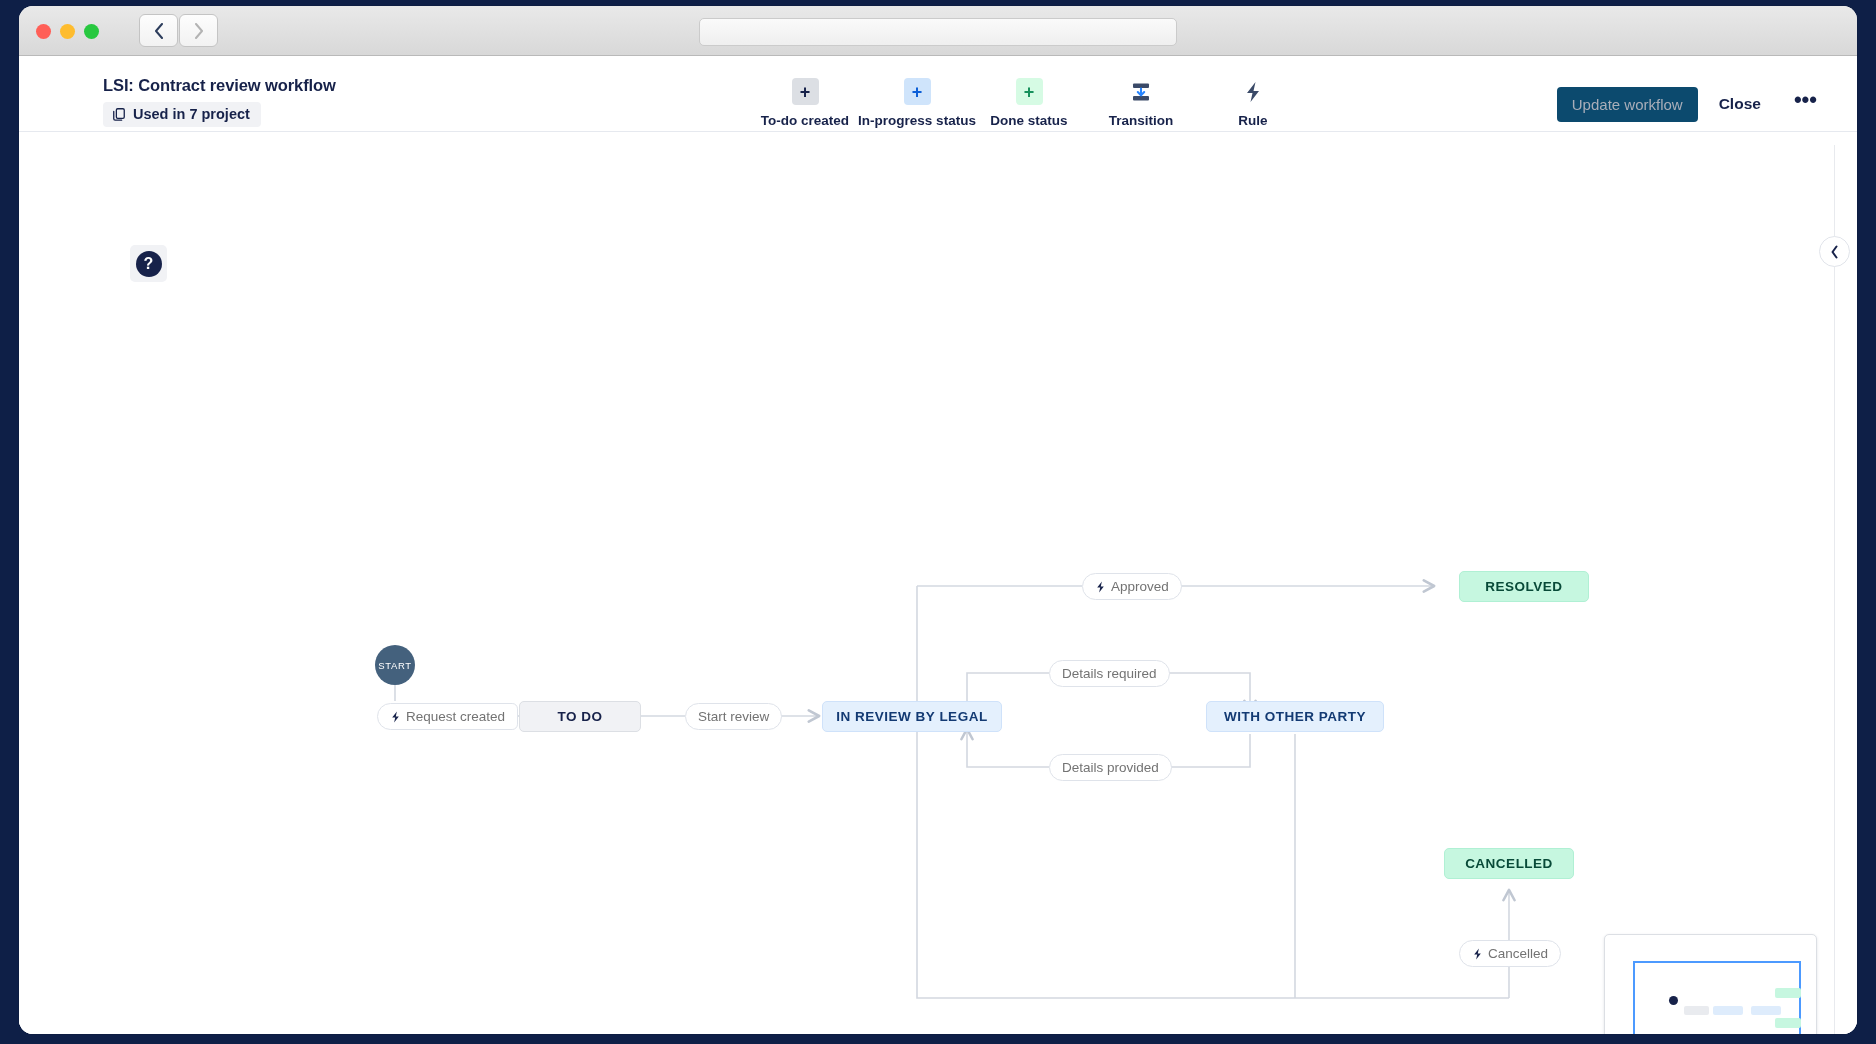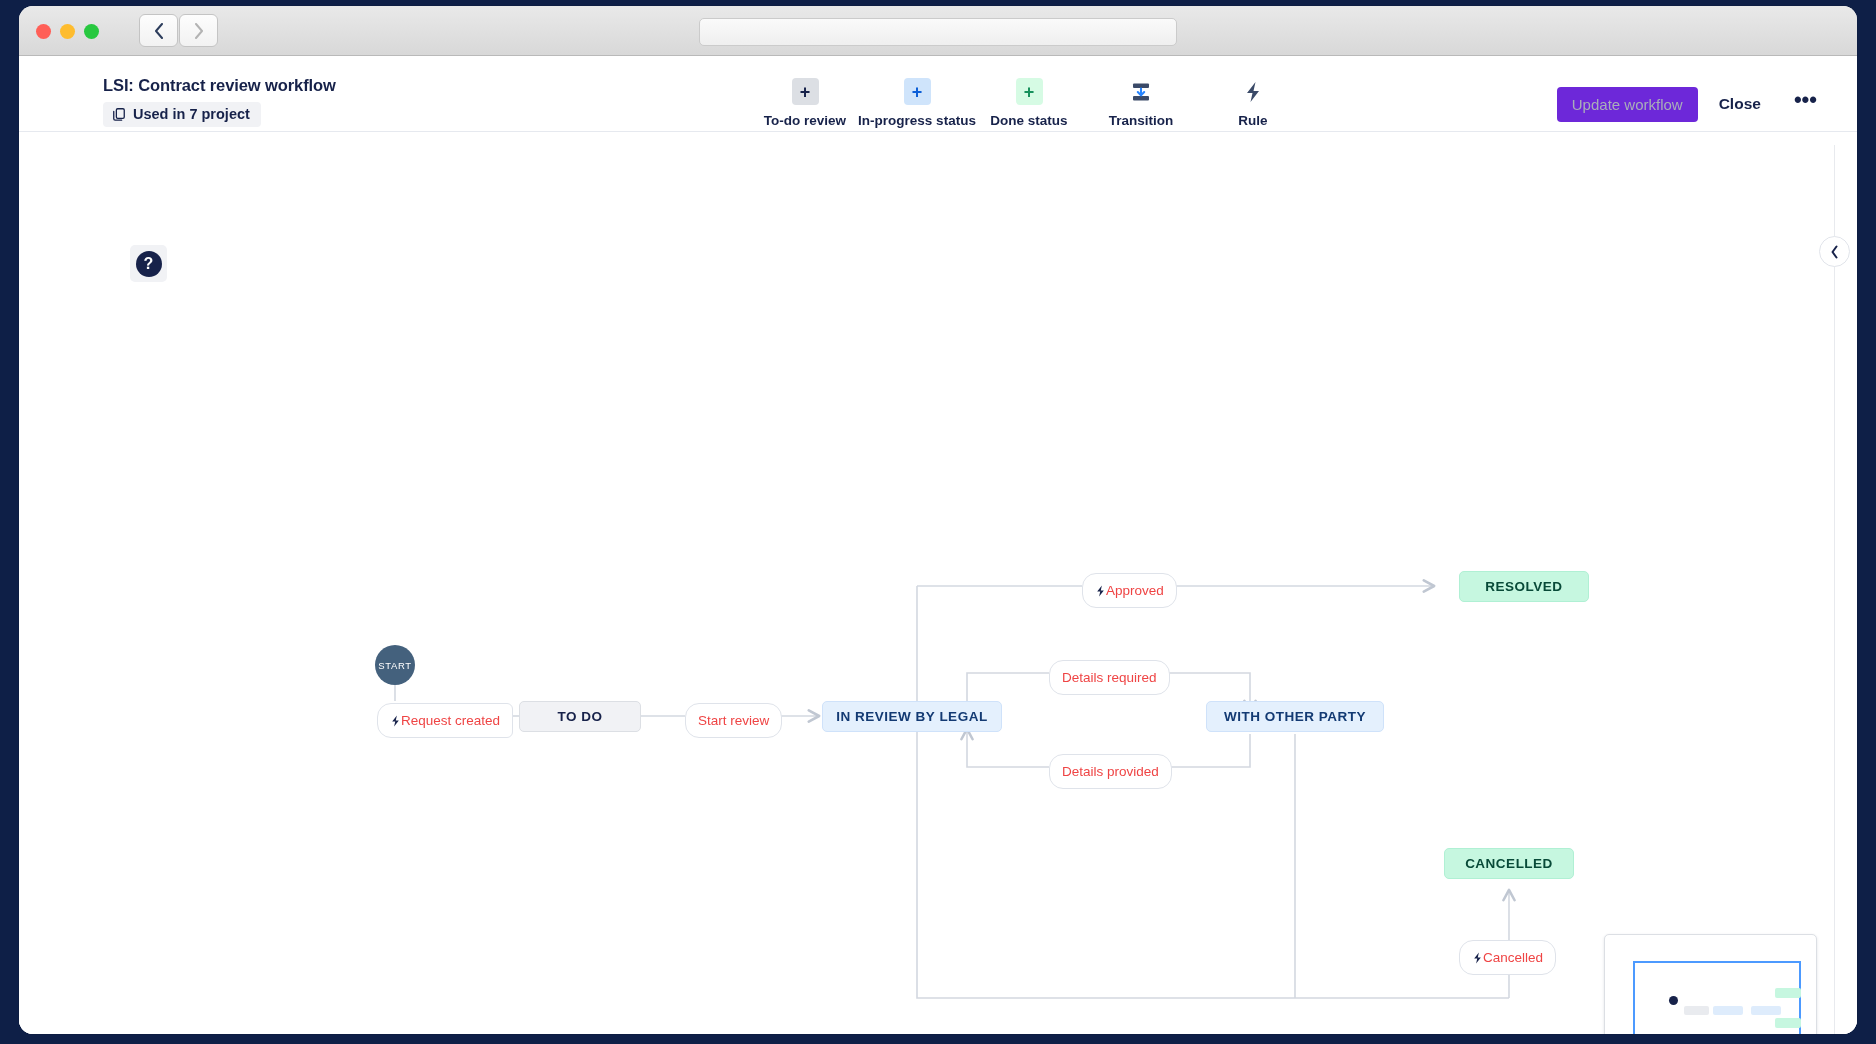--- a/index.html
+++ b/index.html
@@ -111,21 +111,21 @@
   .g-todo   { background: #dcdfe4; color: #17224a; }
   .g-prog   { background: #cfe4fb; color: #0b5ed7; }
   .g-done   { background: #d6fbe4; color: #17915c; }
   .g-plain  { background: transparent; color: #3b4a68; }
 
   .header-right {
     position: absolute; right: 28px; top: 30px;
     display: flex; align-items: center; gap: 6px;
   }
   .btn-update {
-    background: #6d28d9; color: #a9aeb9;
+    background: #0c4a6e; color: #a9aeb9;
     border: none; border-radius: 4px;
     font-size: 15px; font-weight: normal;
     padding: 9px 15px;
     font-family: inherit;
     cursor: default;
   }
   .btn-close {
     background: transparent; color: #17224a;
     border: none; border-radius: 4px;
     font-size: 15.5px; font-weight: bold;
@@ -196,27 +196,27 @@
     position: absolute;
     width: 40px; height: 40px; border-radius: 50%;
     background: #44617d; color: #ffffff;
     display: flex; align-items: center; justify-content: center;
     font-size: 9.5px; font-weight: normal; letter-spacing: .6px;
     cursor: pointer;
   }
 
   .pill {
     position: absolute;
-    display: flex; align-items: center; 
-    height: 35px;
+    display: flex; align-items: center; gap: 5px;
+    height: 27px;
     padding: 0 12px;
     background: #ffffff;
     border: 1px solid #dfe3ea;
     border-radius: 14px;
-    font-size: 13.5px; color: #ef4444;
+    font-size: 13.5px; color: #737373;
     white-space: nowrap;
     cursor: pointer;
   }
   .pill .bolt { color: #17224a; font-size: 13px; line-height: 1; display: flex; }
 
   
   .pill.pointed { border-radius: 14px 6px 6px 14px; }
 
   
   .minimap {
@@ -278,21 +278,21 @@
             <path d="M11 15 H3.5 A1.5 1.5 0 0 1 2 13.5 V5" fill="none" stroke="#17224a" stroke-width="1.5" stroke-linecap="round"></path>
           </svg>
           <span>Used in 7 project</span>
         </div>
       </div>
 
       <div class="toolbar">
 
         <div class="tool">
           <div class="glyph g-todo">+</div>
-          <div class="lbl">To-do review</div>
+          <div class="lbl">To-do created</div>
         </div>
 
         <div class="tool">
           <div class="glyph g-prog">+</div>
           <div class="lbl">In-progress status</div>
         </div>
 
         <div class="tool">
           <div class="glyph g-done">+</div>
           <div class="lbl">Done status</div>

